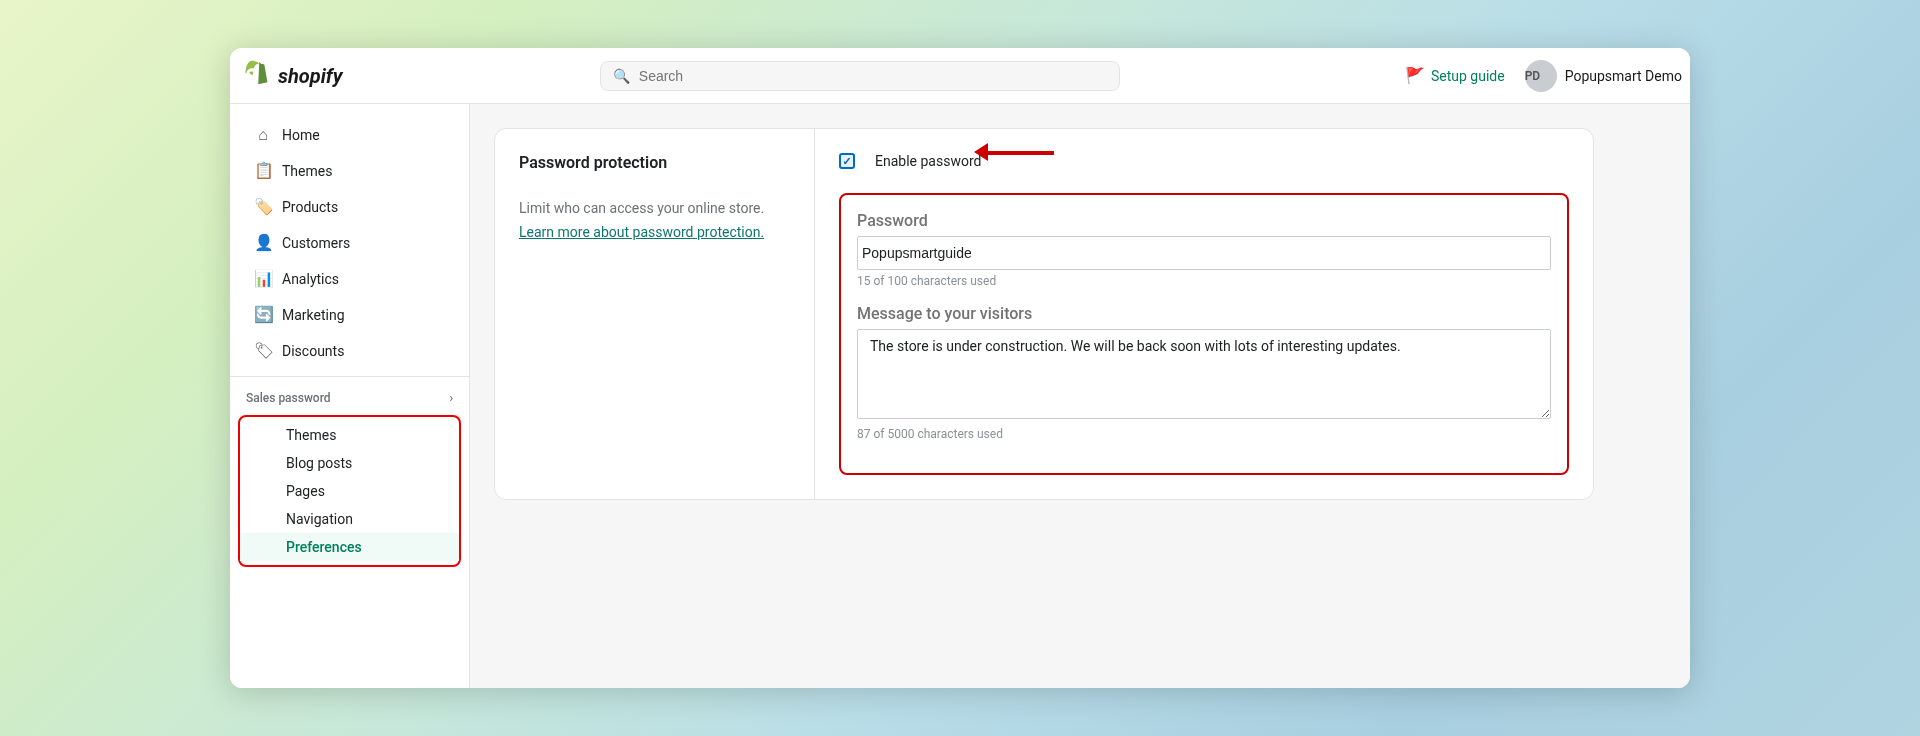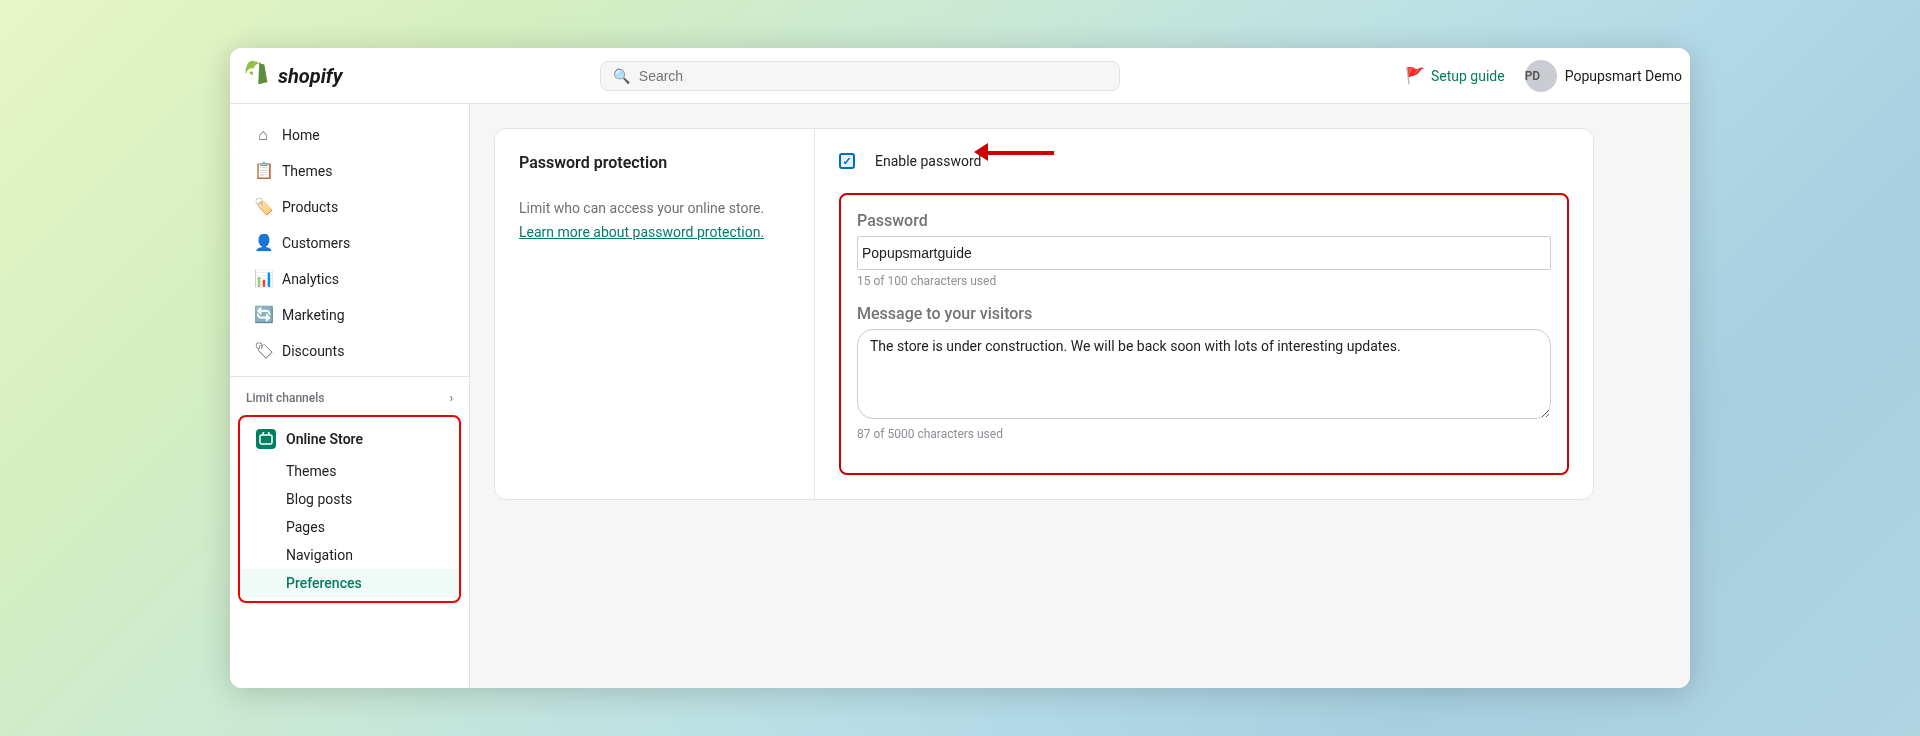--- a/index.html
+++ b/index.html
@@ -281,21 +281,21 @@
     }
     .char-count {
       font-size: 12px;
       color: #8c9196;
       margin-top: 4px;
       margin-bottom: 16px;
     }
     .textarea-input {
       width: 100%;
       border: 1px solid #c9ccd0;
-      border-radius: 16px;
+      border-radius: 2px;
       padding: 8px 12px;
       font-size: 14px;
       color: #202223;
       outline: none;
       background: #fff;
       resize: vertical;
       min-height: 90px;
       font-family: inherit;
     }
   </style>
@@ -365,33 +365,24 @@
       </div>
       <div class="nav-item">
         <span class="nav-icon">🏷</span>
         <span>Discounts</span>
       </div>
 
       <hr class="nav-section-divider">
 
       <div>
         <div class="sales-channels-header">
-          <span>Limit channels</span>
+          <span>Sales password</span>
           <span style="color:#6d7175;font-size:12px;">›</span>
         </div>
         <div class="sales-channels-box">
-          <div class="online-store-item">
-            <div class="online-store-icon">
-              <svg width="14" height="14" viewBox="0 0 14 14" fill="none" xmlns="http://www.w3.org/2000/svg">
-                <rect x="1" y="3" width="12" height="9" rx="1.5" stroke="white" stroke-width="1.5" fill="none"></rect>
-                <path d="M4 3V2a3 3 0 016 0v1" stroke="white" stroke-width="1.5" fill="none"></path>
-              </svg>
-            </div>
-            <span>Online Store</span>
-          </div>
           <div class="sub-nav-item">
             <span>Themes</span>
           </div>
           <div class="sub-nav-item">
             <span>Blog posts</span>
           </div>
           <div class="sub-nav-item">
             <span>Pages</span>
           </div>
           <div class="sub-nav-item">

